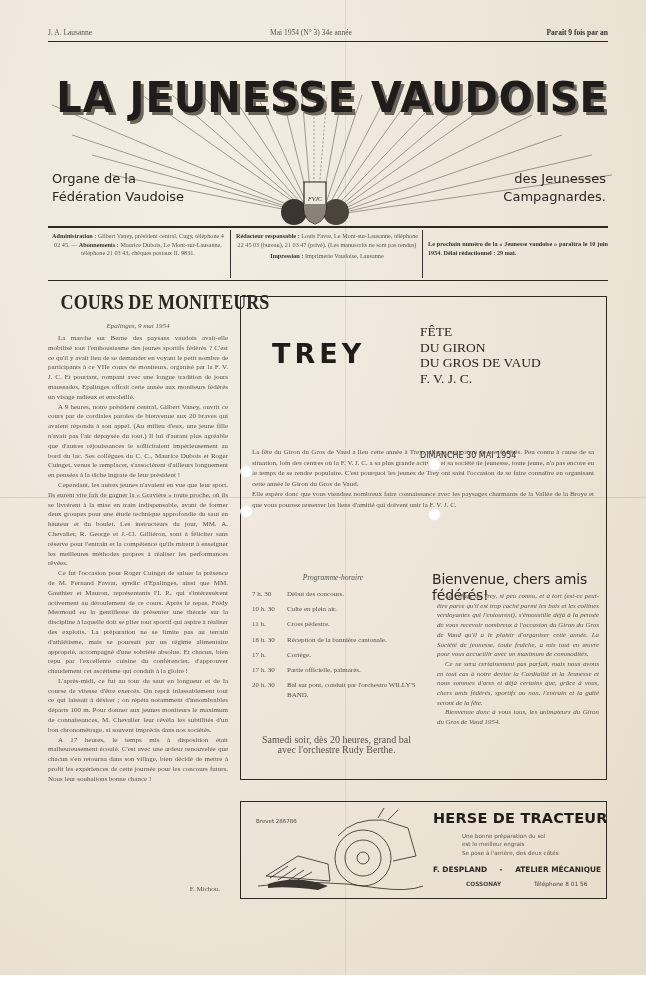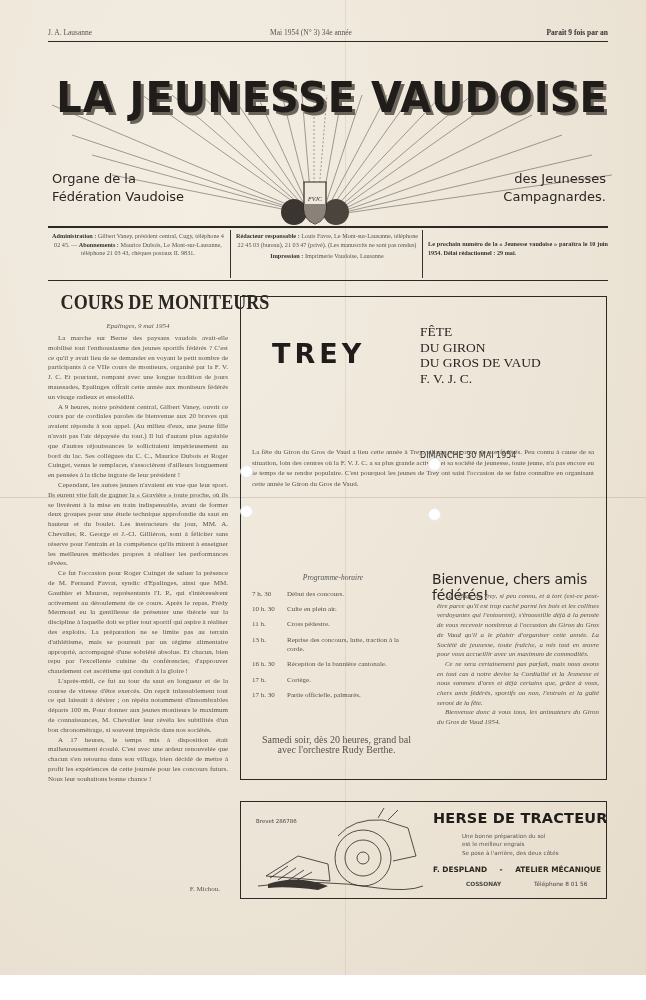--- a/index.html
+++ b/index.html
@@ -177,20 +177,21 @@
 <div class="trey">TREY</div>
 <div class="fete">
   <div>FÊTE</div>
   <div>DU GIRON</div>
   <div>DU GROS DE VAUD</div>
   <div>F. V. J. C.</div>
 </div>
 <div class="dimanche">DIMANCHE 30 MAI 1954</div>
 <div class="intro">
   <p>La fête du Giron du Gros de Vaud a lieu cette année à Trey, village peu connu de nos fédérés. Peu connu à cause de sa situation, loin des centres où la F. V. J. C. a sa plus grande activité, et sa société de jeunesse, toute jeune, n'a pas encore eu le temps de se rendre populaire. C'est pourquoi les jeunes de Trey ont saisi l'occasion de se faire connaître en organisant cette année le Giron du Gros de Vaud.</p>
+  <p>Elle espère donc que vous viendrez nombreux faire connaissance avec les paysages charmants de la Vallée de la Broye et que vous pourrez resserrer les liens d'amitié qui doivent unir la F. V. J. C.</p>
 </div>
 <div class="hole" style="left:240px; top:465px;"></div>
 <div class="hole" style="left:428px; top:458px;"></div>
 <div class="hole" style="left:240px; top:505px;"></div>
 <div class="hole" style="left:428px; top:508px;"></div>
 
 <div class="prog-title">Programme-horaire</div>
 <div class="prog">
   <div class="row">
       <span class="t">7 h. 30</span>
@@ -198,34 +199,34 @@
     </div>
   <div class="row">
       <span class="t">10 h. 30</span>
       <span class="e">Culte en plein air.</span>
     </div>
   <div class="row">
       <span class="t">11 h.</span>
       <span class="e">Cross pédestre.</span>
     </div>
   <div class="row">
-      <span class="t">13 h.</span>
-      <span class="e">Reprise des concours, lutte, traction à la corde.</span>
-    </div>
-  <div class="row">
       <span class="t">16 h. 30</span>
       <span class="e">Réception de la bannière cantonale.</span>
     </div>
   <div class="row">
       <span class="t">17 h.</span>
       <span class="e">Cortège.</span>
     </div>
   <div class="row">
       <span class="t">17 h. 30</span>
       <span class="e">Partie officielle, palmarès.</span>
+    </div>
+  <div class="row">
+      <span class="t">20 h. 30</span>
+      <span class="e">Bal sur pont, conduit par l'orchestre WILLY'S BAND.</span>
     </div>
 </div>
 <div class="prog-foot">Samedi soir, dès 20 heures, grand bal avec l'orchestre Rudy Berthe.</div>
 
 <div class="bien-title">Bienvenue, chers amis fédérés!</div>
 <div class="bien-body">
   <p>Le village de Trey, si peu connu, et à tort (est-ce peut-être parce qu'il est trop caché parmi les bois et les collines verdoyantes qui l'entourent), s'émoustille déjà à la pensée de vous recevoir nombreux à l'occasion du Giron du Gros de Vaud qu'il a le plaisir d'organiser cette année. La Société de jeunesse, toute fraîche, a mis tout en œuvre pour vous accueillir avec un maximum de commodités.</p>
   <p>Ce ne sera certainement pas parfait, mais nous avons en tout cas à notre devise la Cordialité et la Jeunesse et nous sommes d'ores et déjà certains que, grâce à vous, chers amis fédérés, sportifs ou non, l'entrain et la gaîté seront de la fête.</p>
   <p>Bienvenue donc à vous tous, les animateurs du Giron du Gros de Vaud 1954.</p>
 </div>

